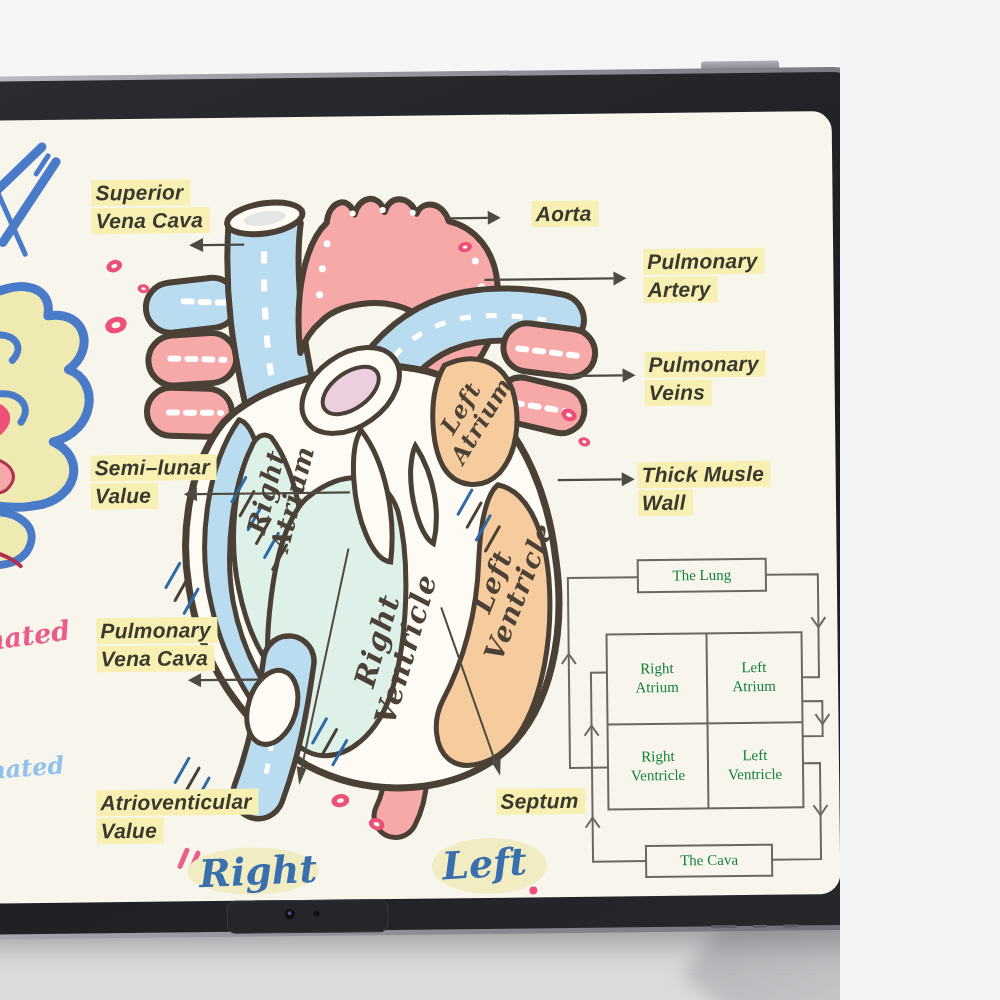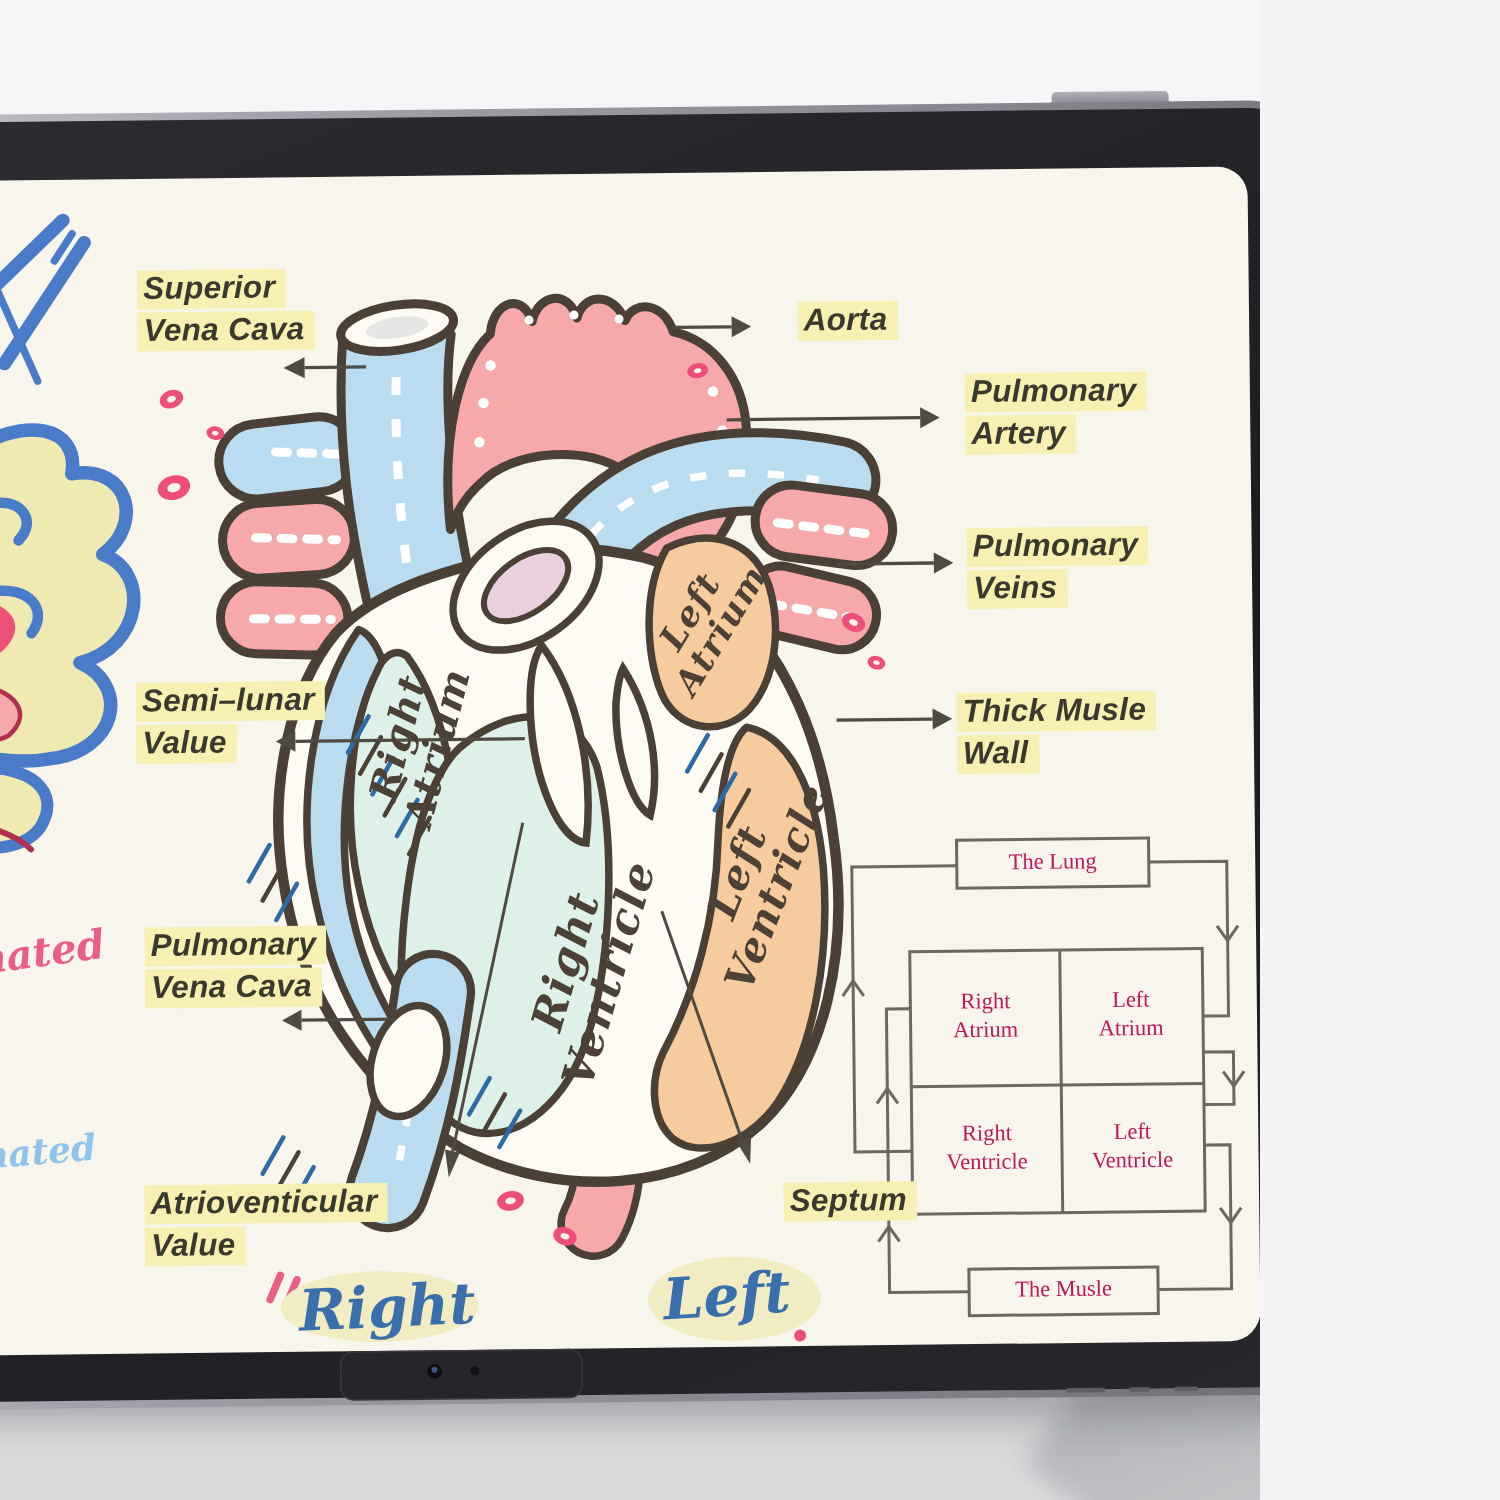--- a/index.html
+++ b/index.html
@@ -38,21 +38,21 @@
     -webkit-box-decoration-break:clone;box-decoration-break:clone;}
   
   .hand{position:absolute;font:italic 700 26px/1.04 "DejaVu Serif",serif;color:#4c4136;
     white-space:pre-line;text-align:center;letter-spacing:1px;z-index:4;}
   
   .blob{position:absolute;border-radius:50%;background:#f1ecc2;z-index:3;}
   .script{position:absolute;font:italic 700 38px/1 "DejaVu Serif",serif;color:#3a6fae;z-index:4;}
   .pink-script{position:absolute;font:italic 700 27px/1 "DejaVu Serif",serif;color:#ea5d8b;z-index:4;}
   .blue-script{position:absolute;font:italic 700 24px/1 "DejaVu Serif",serif;color:#8fc2ec;z-index:4;}
   
-  .fc-text{position:absolute;font:400 15px/1.25 "Liberation Serif",serif;color:#be185d;
+  .fc-text{position:absolute;font:400 15px/1.25 "Liberation Serif",serif;color:#15803d;
     text-align:center;white-space:pre-line;transform:translate(-50%,-50%);z-index:5;}
 </style>
 </head>
 <body>
 
 <div class="stage">
   <div class="wall"></div>
   <div class="floor"></div>
   <div class="shadow-wedge"></div>
   <div class="contact-shadow"></div>
@@ -262,40 +262,40 @@
       <div class="plabel" style="left:691px;top:238px"><span>Pulmonary
 Veins</span></div>
       <div class="plabel" style="left:683px;top:348px"><span>Thick Musle
 Wall</span></div>
       <div class="plabel" style="left:136px;top:335px"><span>Semi–lunar
 Value</span></div>
       <div class="plabel" style="left:140px;top:498px"><span>Pulmonary
 Vena Cava</span></div>
       <div class="plabel" style="left:138px;top:670px"><span>Atrioventicular
 Value</span></div>
-      <div class="plabel" style="left:564px;top:673px"><span>Septum</span></div>
+      <div class="plabel" style="left:538px;top:673px"><span>Septum</span></div>
 
       <div class="hand" style="left:325px;top:378px;transform:translate(-50%,-50%) rotate(-75deg)">Right
 Atrium</div>
       <div class="hand" style="left:435px;top:529px;font-size:29px;transform:translate(-50%,-50%) rotate(-73deg)">Right
 Ventricle</div>
       <div class="hand" style="left:517px;top:299px;font-size:23px;transform:translate(-50%,-50%) rotate(-58deg)">Left
 Atrium</div>
       <div class="hand" style="left:550px;top:472px;font-size:27px;transform:translate(-50%,-50%) rotate(-68deg)">Left
 Ventricle</div>
 
       <div class="blob" style="left:228px;top:730px;width:132px;height:47px"></div>
       <div class="blob" style="left:473px;top:723px;width:115px;height:56px"></div>
       <div class="script" style="left:240px;top:735px;transform:rotate(-2deg)">Right</div>
       <div class="script" style="left:483px;top:730px;transform:rotate(-3deg)">Left</div>
       <div class="pink-script" style="left:28px;top:502px;transform:rotate(-7deg)">nated</div>
       <div class="blue-script" style="left:30px;top:636px;transform:rotate(-4deg)">nated</div>
 
       <div class="fc-text" style="left:746px;top:463px">The Lung</div>
-      <div class="fc-text" style="left:750px;top:748px">The Musle</div>
+      <div class="fc-text" style="left:750px;top:748px">The Cava</div>
       <div class="fc-text" style="left:700px;top:565px">Right
 Atrium</div>
       <div class="fc-text" style="left:797px;top:565px">Left
 Atrium</div>
       <div class="fc-text" style="left:700px;top:653px">Right
 Ventricle</div>
       <div class="fc-text" style="left:797px;top:653px">Left
 Ventricle</div>
     </div>
 

